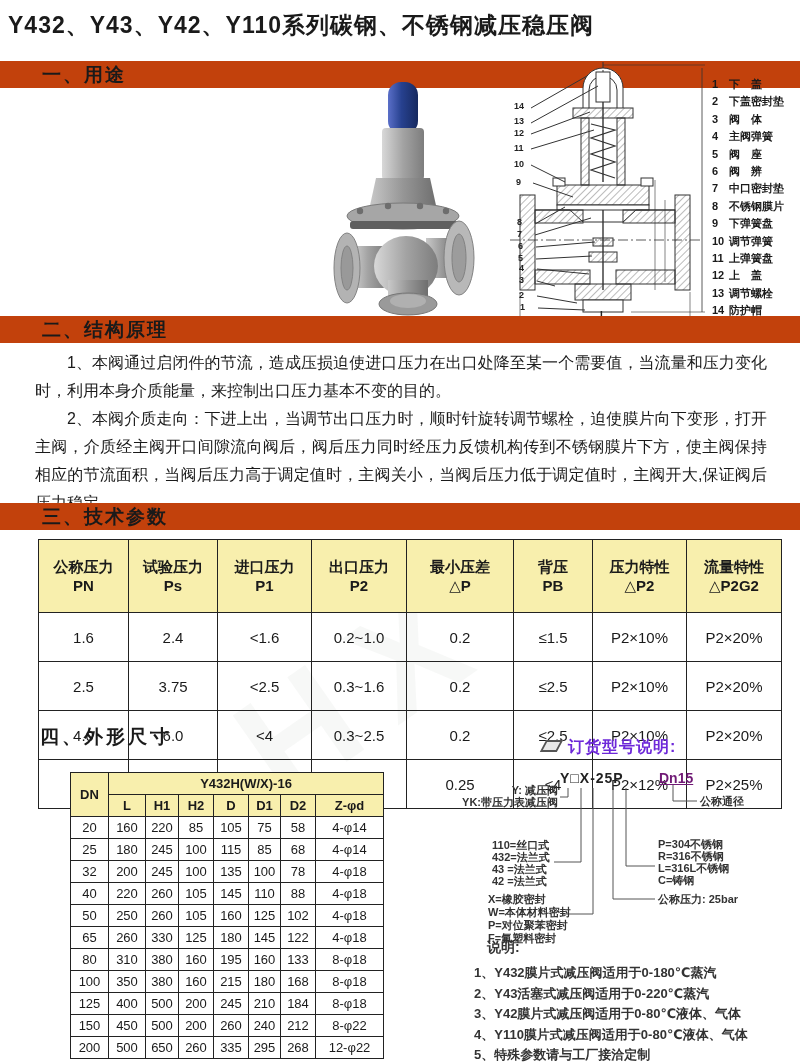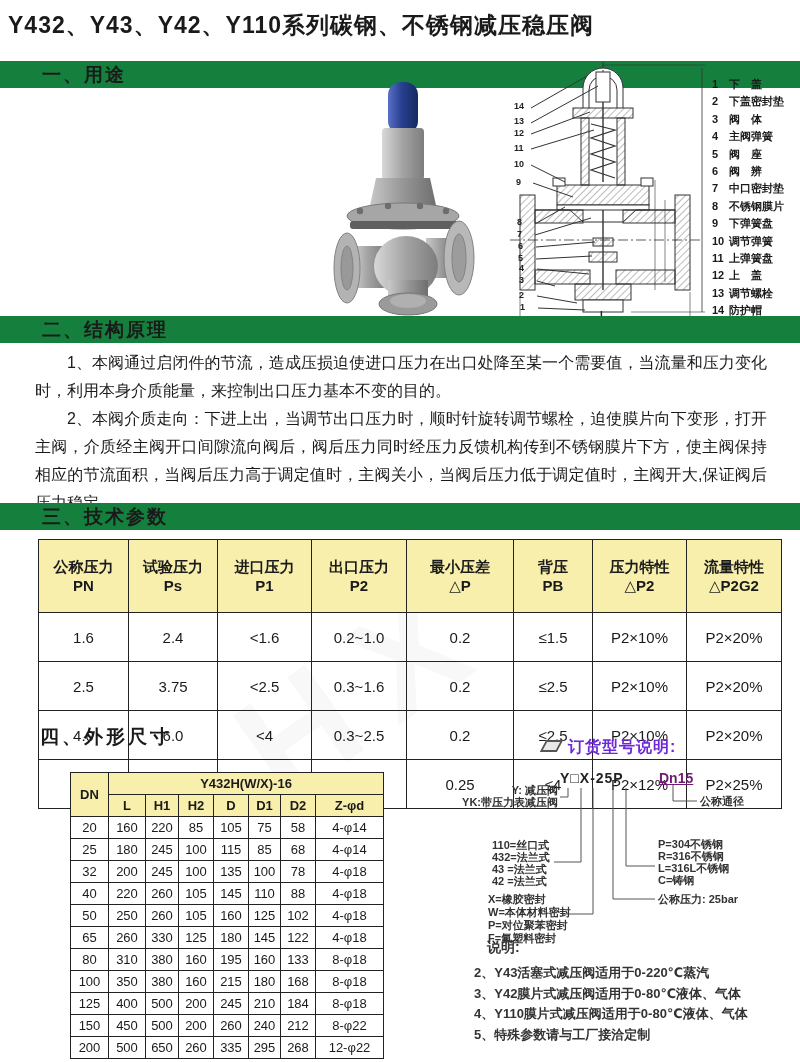--- a/index.html
+++ b/index.html
@@ -2,21 +2,21 @@
 <html><head>
 <meta charset="utf-8">
 <style>
   html,body{margin:0;padding:0;background:#fff;}
   #page{position:relative;width:800px;height:1062px;background:#ffffff;overflow:hidden;
         font-family:"Liberation Sans","DejaVu Sans",sans-serif;color:#1a1a1a;}
   .abs{position:absolute;}
   
   .doc-title{left:8px;top:10px;width:780px;font-size:23px;font-weight:bold;letter-spacing:1px;}
   
-  .greenbar{left:0;width:800px;height:27px;background:#15803d;}
+  .greenbar{left:0;width:800px;height:27px;background:#c2410c;}
   .greenbar .sect-head{font-size:19px;font-weight:bold;line-height:27px;padding-left:42px;letter-spacing:2px;}
   
   .usage-text{left:62px;top:94px;width:228px;font-size:16px;line-height:29px;
               text-align:justify;text-indent:2em;font-weight:bold;}
   
   .parts-list{left:712px;top:76px;width:88px;}
   .part-row{display:flex;font-size:11px;font-weight:bold;line-height:17.4px;white-space:nowrap;}
   .part-num{width:17px;flex:0 0 17px;}
   .part-label{flex:1;}
   
@@ -522,20 +522,21 @@
 F=氟塑料密封</div>
   <div class="abs order-label lbl-dn">公称通径</div>
   <div class="abs order-label lbl-material">P=304不锈钢
 R=316不锈钢
 L=316L不锈钢
 C=铸钢</div>
   <div class="abs order-label lbl-pressure">公称压力: 25bar</div>
 
   <div class="abs notes-head">说明:</div>
   <div class="abs notes-list">
+      <div class="note-item">1、Y432膜片式减压阀适用于0-180℃蒸汽</div>
       <div class="note-item">2、Y43活塞式减压阀适用于0-220℃蒸汽</div>
       <div class="note-item">3、Y42膜片式减压阀适用于0-80℃液体、气体</div>
       <div class="note-item">4、Y110膜片式减压阀适用于0-80℃液体、气体</div>
       <div class="note-item">5、特殊参数请与工厂接洽定制</div>
     </div>
 
 <span class="callout-num" style="left: 520px; top: 302px;">1</span>
     <span class="callout-num" style="left: 519px; top: 290px;">2</span>
     <span class="callout-num" style="left: 519px; top: 275px;">3</span>
     <span class="callout-num" style="left: 519px; top: 263px;">4</span>

